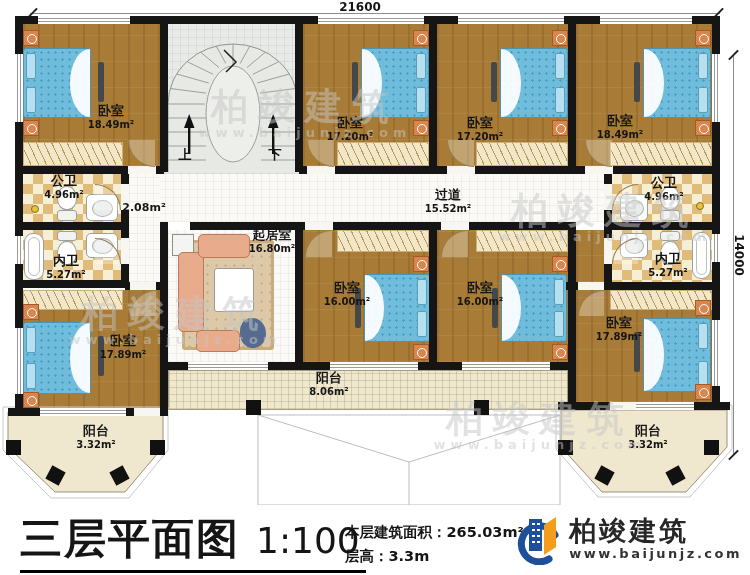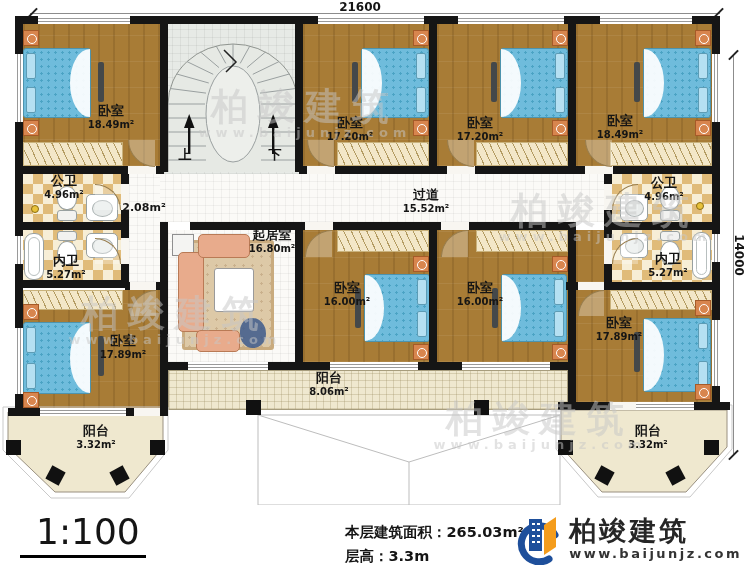--- a/index.html
+++ b/index.html
@@ -352,21 +352,21 @@
       <span class="n">公卫</span>
       <span class="a">4.96m²</span>
     </div>
   <div class="rl" style="left:40px;top:254px;width:52px">
       <span class="n">内卫</span>
       <span class="a">5.27m²</span>
     </div>
   <div class="rl" style="left:120px;top:202px;width:48px">
       <span class="a" style="font-size:11px">2.08m²</span>
     </div>
-  <div class="rl" style="left:398px;top:188px;width:56px">
+  <div class="rl" style="left:420px;top:188px;width:56px">
       <span class="n">过道</span>
       <span class="a">15.52m²</span>
     </div>
   <div class="rl" style="left:636px;top:176px;width:56px">
       <span class="n">公卫</span>
       <span class="a">4.96m²</span>
     </div>
   <div class="rl" style="left:642px;top:252px;width:52px">
       <span class="n">内卫</span>
       <span class="a">5.27m²</span>
@@ -425,20 +425,21 @@
   <i class="dline" style="left:30px;top:13px;width:690px;height:1px"></i>
   <i class="tick" style="left:26px;top:12px"></i>
   <i class="tick" style="left:712px;top:12px"></i>
   <div class="dim" style="left:718px;top:248px;transform:rotate(90deg)">14000</div>
   <i class="dline" style="left:733px;top:55px;width:1px;height:400px"></i>
   <i class="tick" style="left:727px;top:54px"></i>
   <i class="tick" style="left:727px;top:454px"></i>
 
   <div id="titlebar">
     <div id="t-main">
+      <span class="big">三层平面图</span>
       <span class="scale">1:100</span>
     </div>
     <div id="t-info">
       <div><span>本层建筑面积：</span><span>265.03m²</span></div>
       <div><span>层高：</span><span>3.3m</span></div>
     </div>
     <div id="logo">
       <svg width="48" height="52" viewBox="0 0 48 52" style="position:static">
         <path d="M36,46 A18,18 0 1 1 42,22" fill="none" stroke="#1e4f9b" stroke-width="7" stroke-linecap="round"></path>
         <rect x="16" y="6" width="13" height="32" fill="#1e4f9b"></rect>

